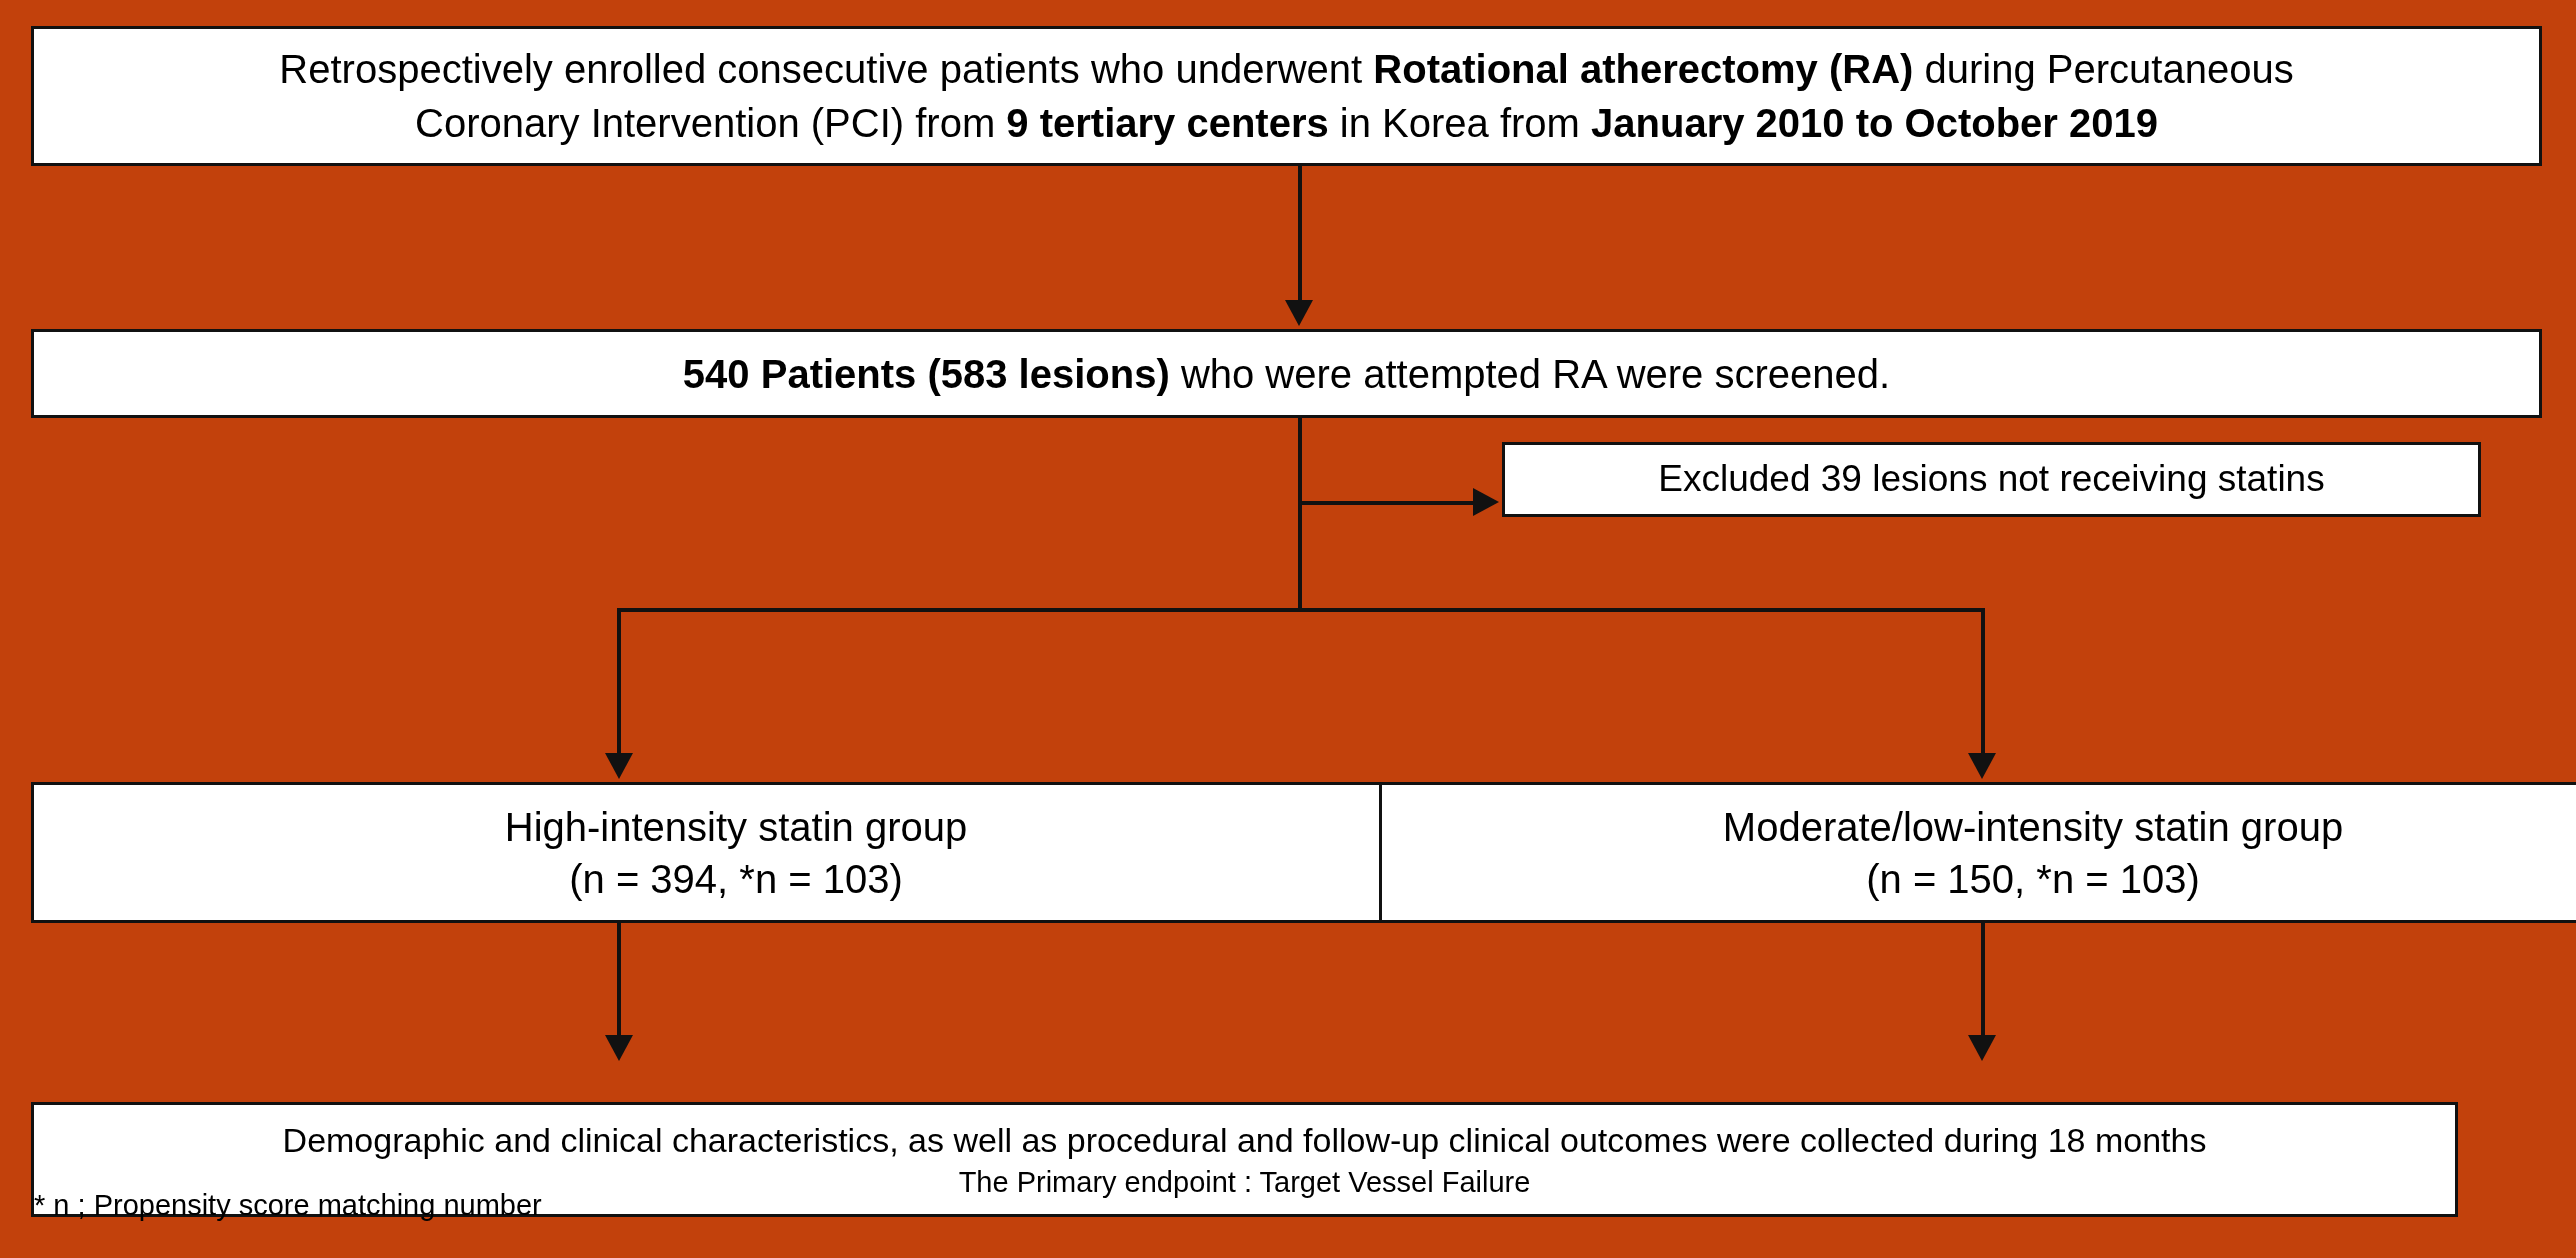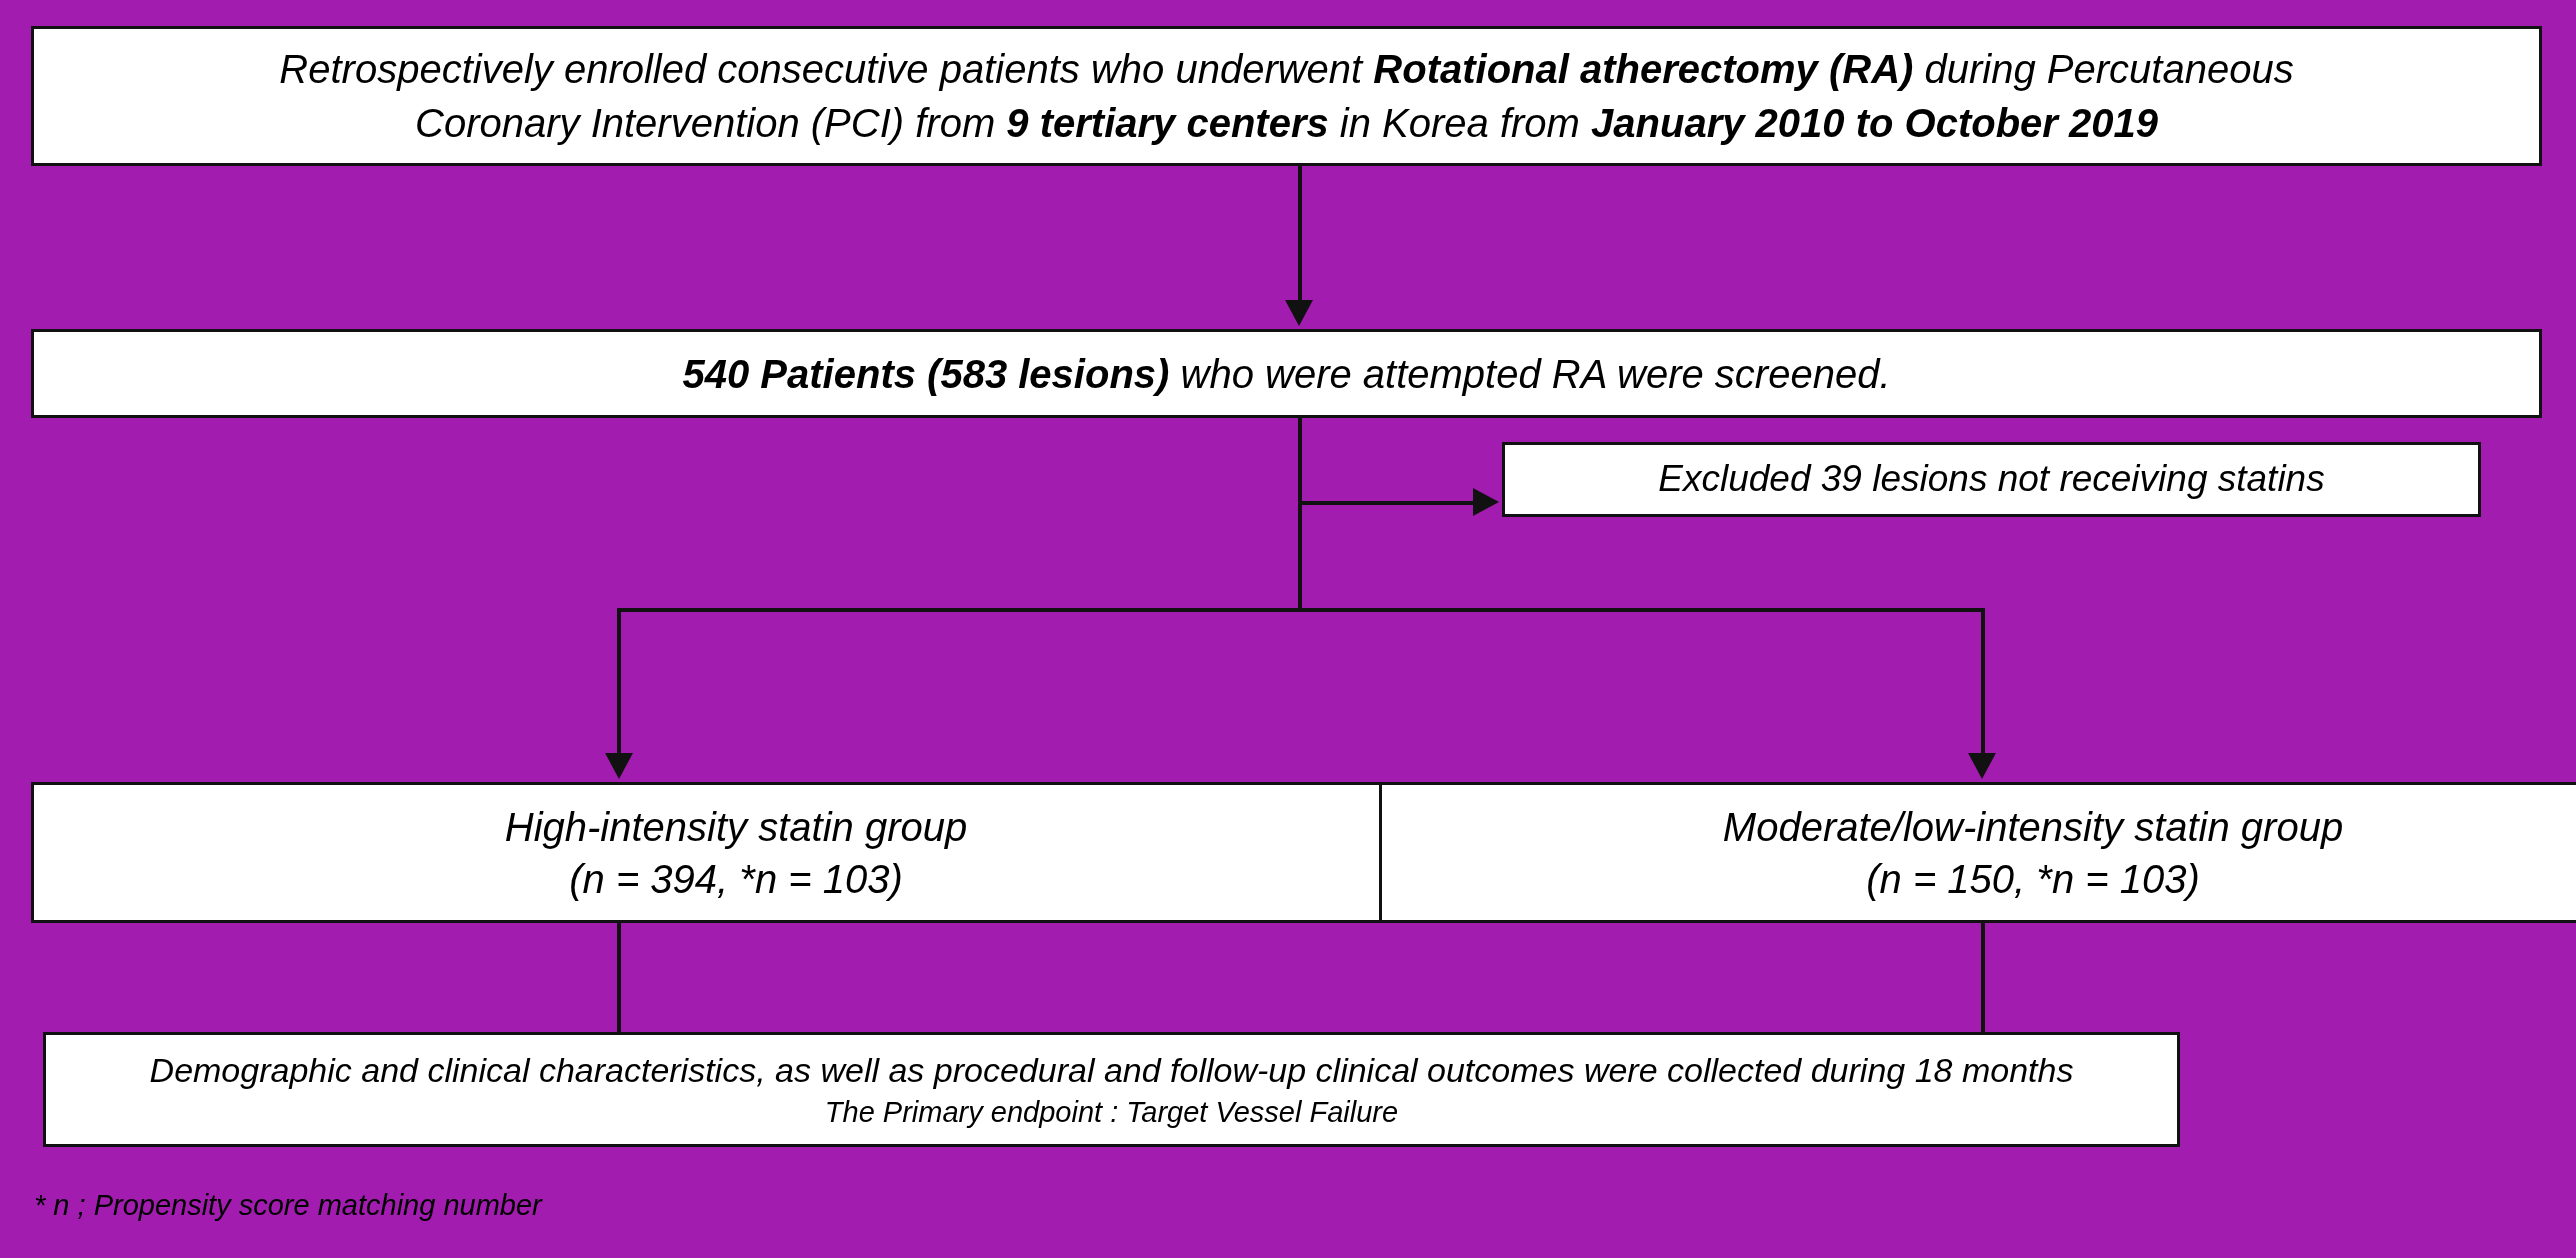--- a/index.html
+++ b/index.html
@@ -9,23 +9,22 @@
     background: #ffffff;
   }
   body {
     font-family: "Liberation Sans", sans-serif;
     color: #000000;
   }
   #canvas {
     position: relative;
     width: 2576px;
     height: 1259px;
-    background: #a21caf;
+    background: #c2410c;
     overflow: hidden;
-    font-style: italic;
   }
   
   .box {
     position: absolute;
     box-sizing: border-box;
     border: 3.8px solid #111111;
     background: #ffffff;
     display: flex;
     flex-direction: column;
     align-items: center;
@@ -70,25 +69,24 @@
     font-size: 40px;
   }
 
   #box-moderate-low {
     left: 1379px; top: 782px;
     width: 1308px; height: 141px;
     font-size: 40px;
   }
 
   #box-outcomes {
-    left: 31px;  top: 1032px;
-    width: 2137px; height: 115px;
+    left: 31px;  top: 1102px;
+    width: 2427px; height: 115px;
     font-size: 34px;
     line-height: 1.32;
-    margin-left: 12px;
   }
   #box-outcomes .line.sub { font-size: 29px; }
 
   
   .vline {
     position: absolute;
     width: 3.8px;
     background: #111111;
   }
   .hline {

